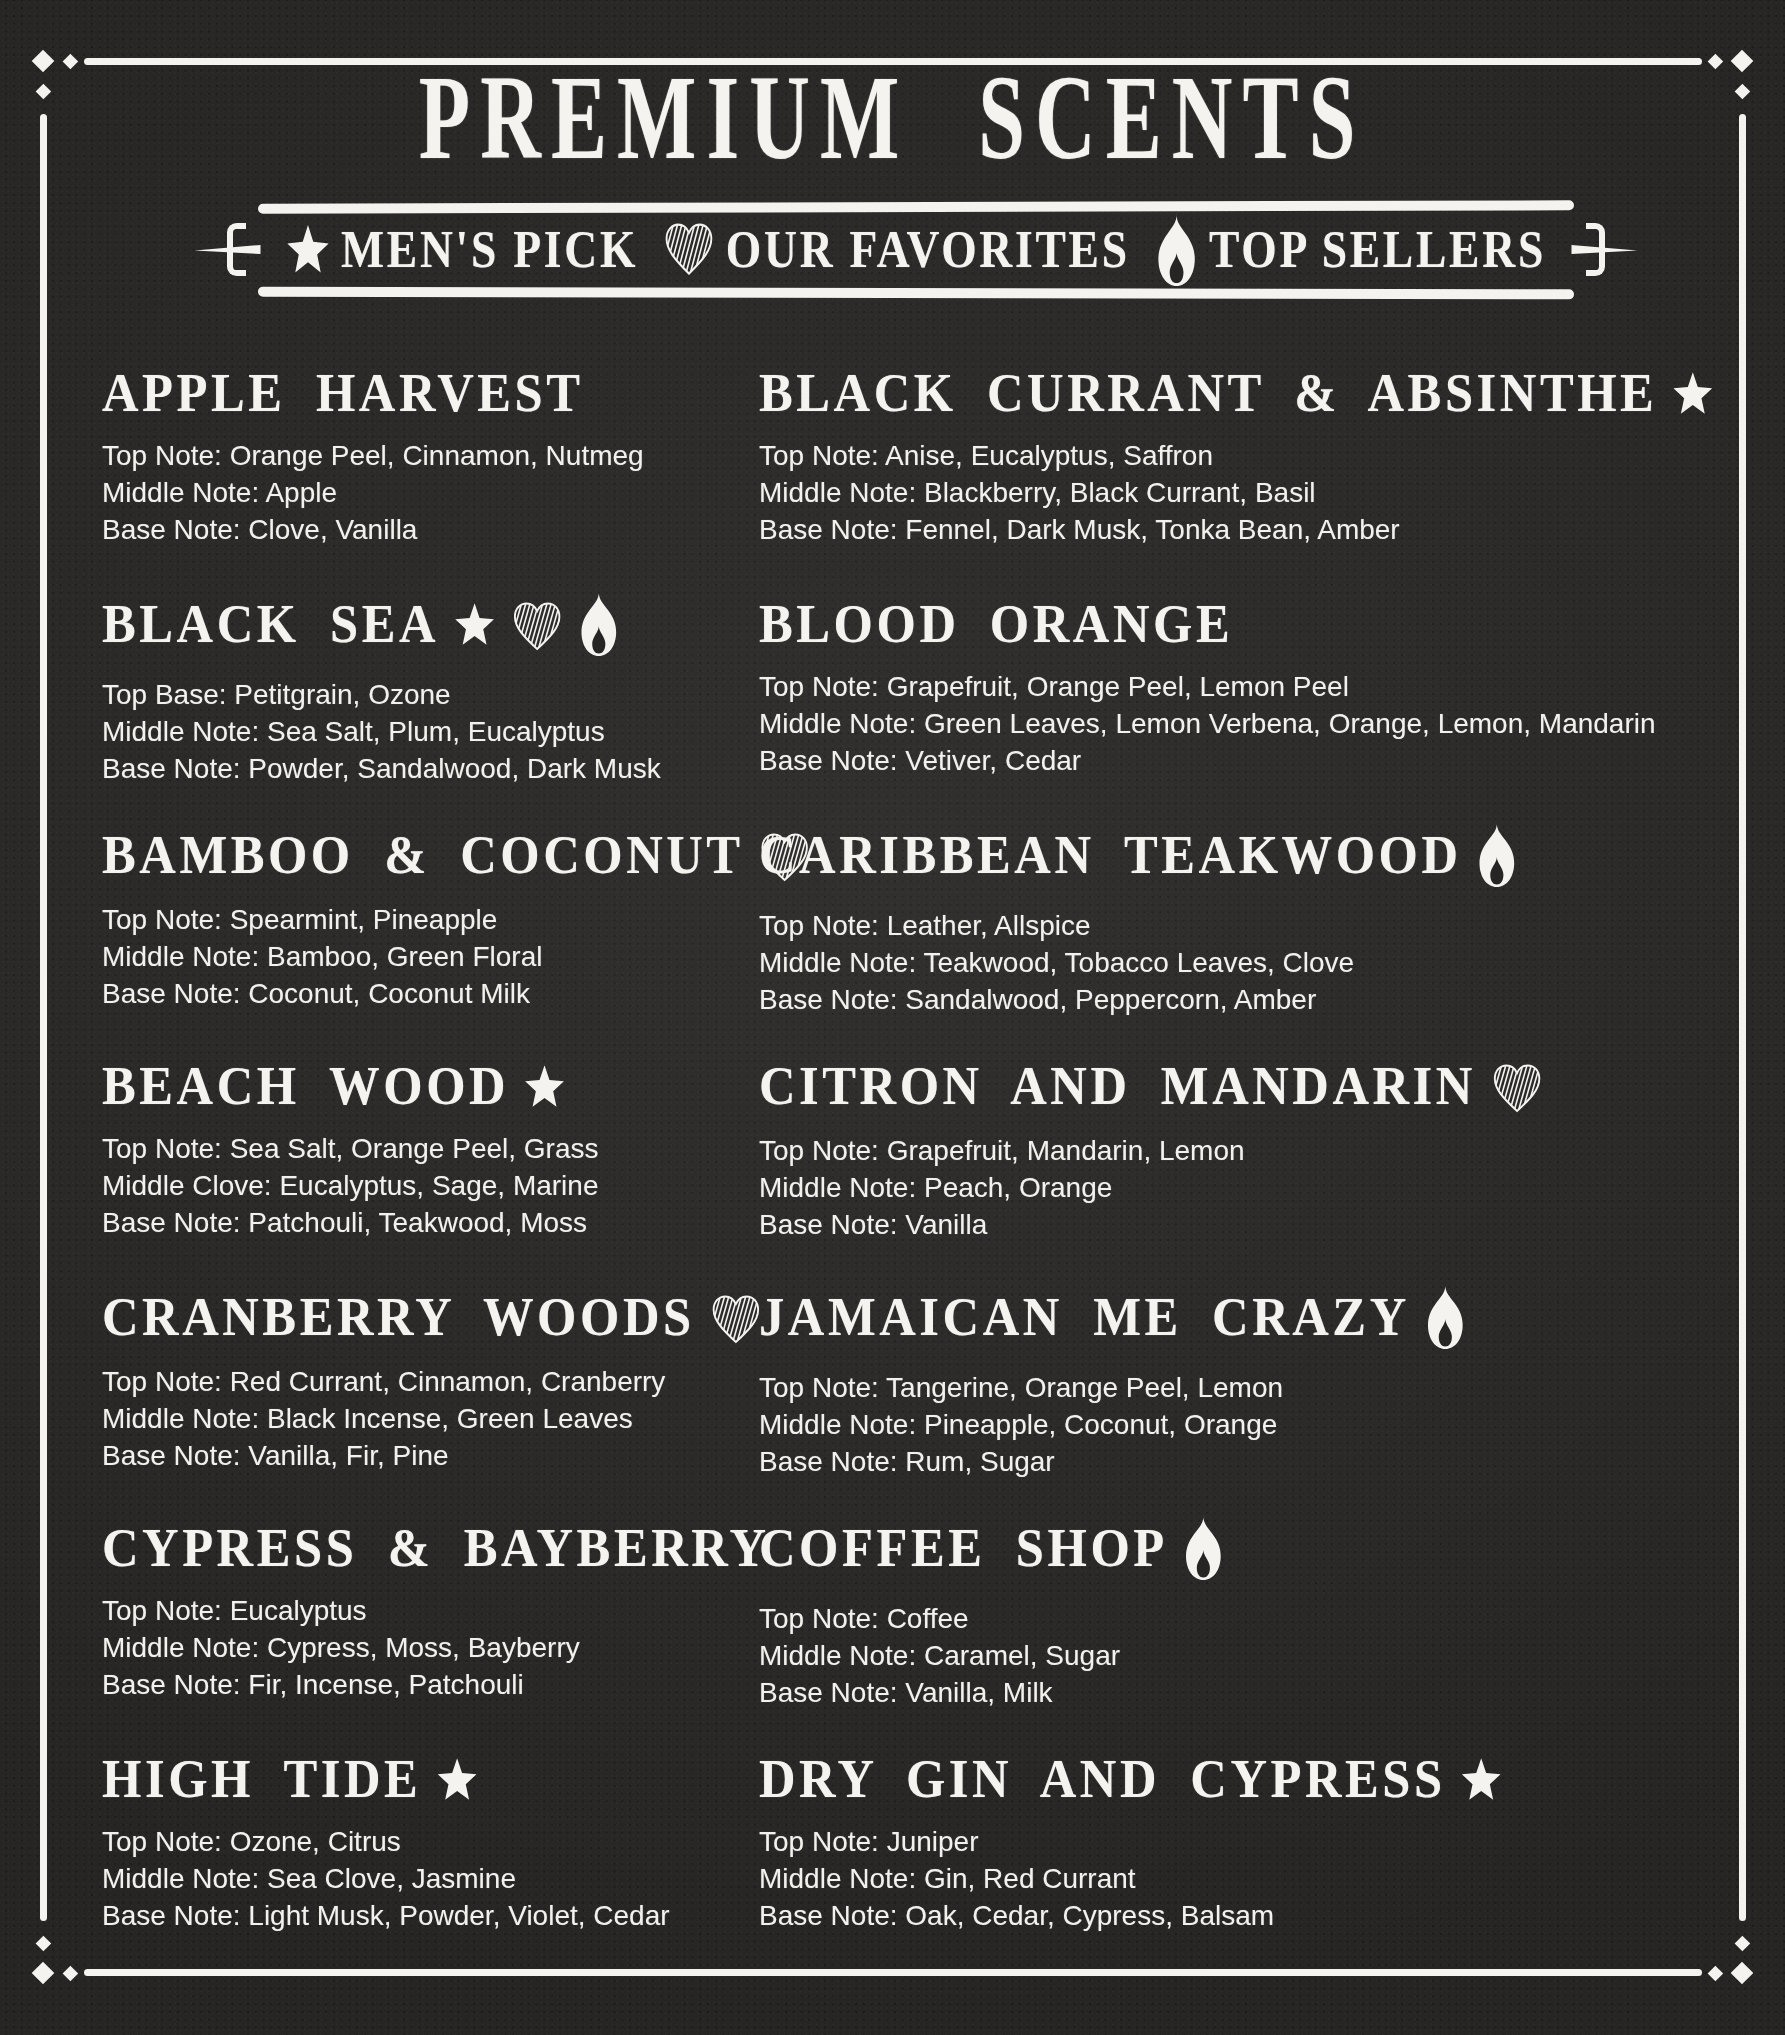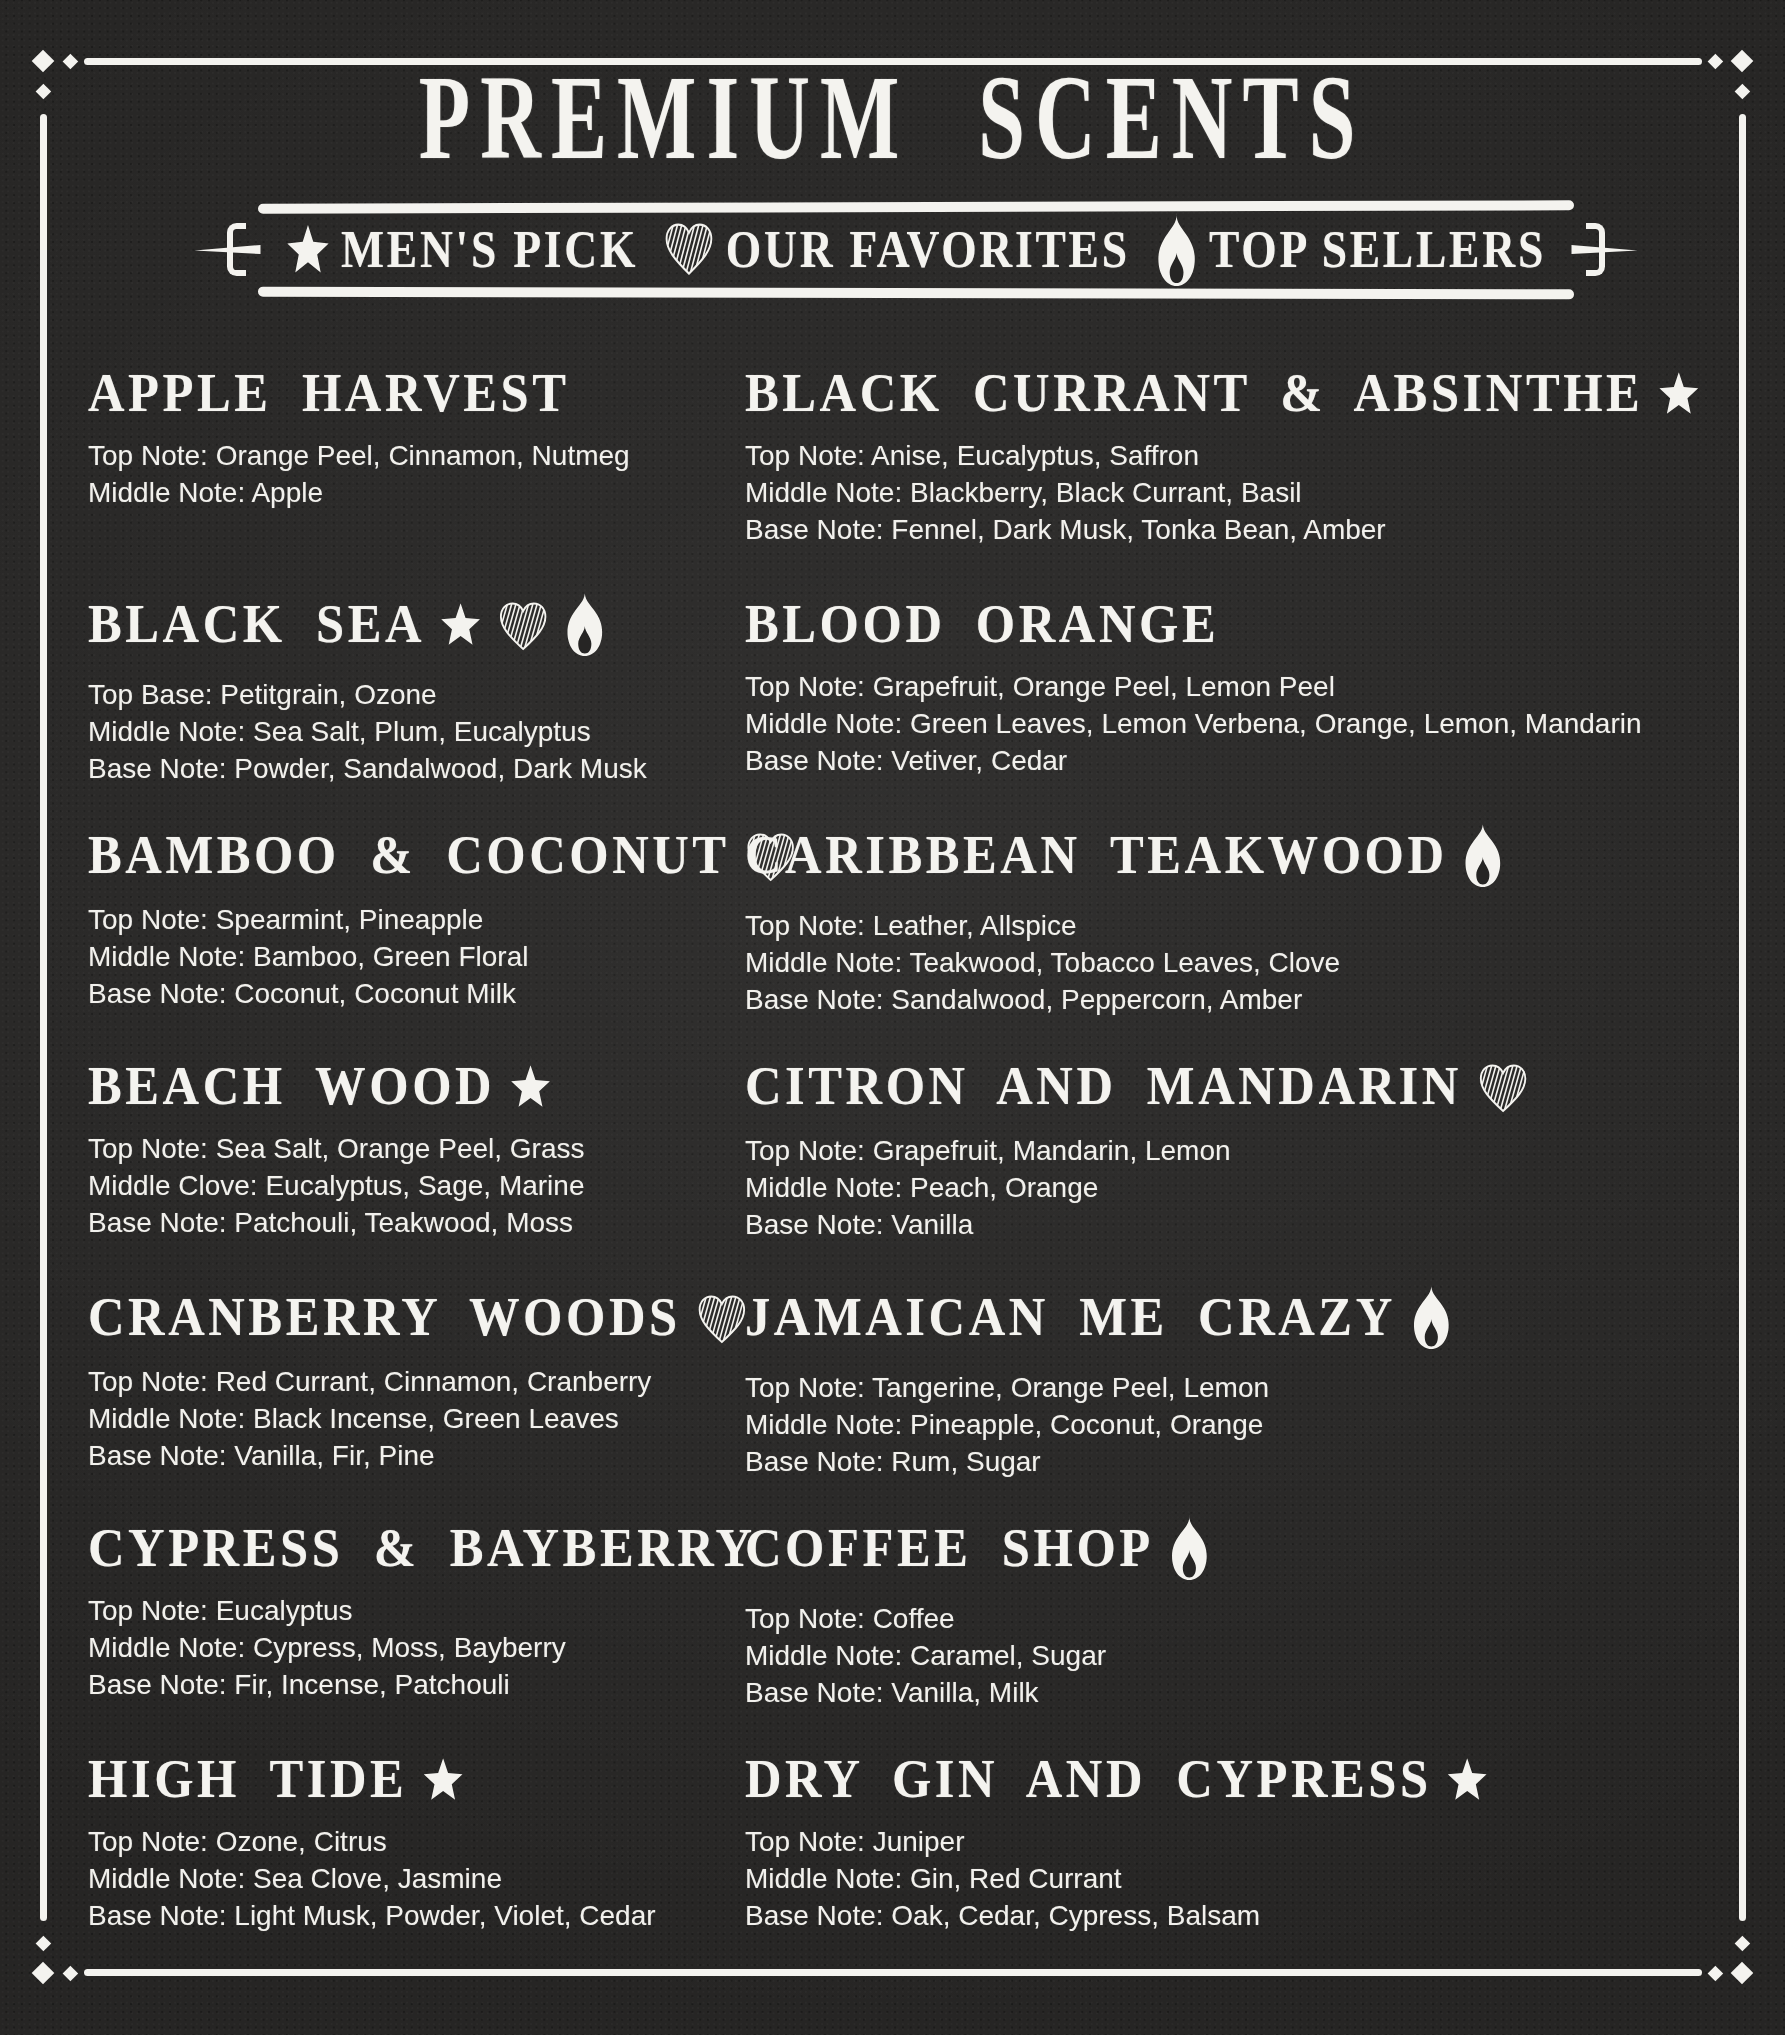--- a/index.html
+++ b/index.html
@@ -74,21 +74,21 @@
   }
   .legend-deco{display:flex;align-items:center;color:var(--chalk);}
   .legend-deco svg{width:78px;height:15.6px;}
   .legend-icon{display:flex;align-items:center;color:var(--chalk);}
   .legend-icon .ic-star{height:49px;width:52px;}
   .legend-icon .ic-heart{height:58px;width:62px;}
   .legend-icon .ic-flame{height:73px;width:52px;}
 
   
   .content{
-    position:absolute;left:88px;top:363px;right:60px;
+    position:absolute;left:102px;top:363px;right:60px;
     display:grid;grid-template-columns:657px 1fr;
   }
   .col{display:flex;flex-direction:column;}
   .scent{height:231px;}
   .scent-heading{
     font-family:"Liberation Serif","DejaVu Serif",serif;
     font-weight:700;font-size:55px;line-height:60px;
     letter-spacing:0.07em;word-spacing:0.28em;
     color:var(--chalk);
     text-shadow:0 0 1.2px rgba(244,243,239,0.4);
@@ -209,20 +209,21 @@
     </div>
   </div>
 
   <div class="content">
     <div class="col" id="col-0">
   <section class="scent">
     <h2 class="scent-heading"><span class="scent-name">APPLE HARVEST</span><span class="scent-icons"></span></h2>
     <div class="notes">
       <p class="note">Top Note: Orange Peel, Cinnamon, Nutmeg</p>
       <p class="note">Middle Note: Apple</p>
+      <p class="note">Base Note: Clove, Vanilla</p>
     </div>
   </section>
 
   <section class="scent">
     <h2 class="scent-heading"><span class="scent-name">BLACK SEA</span><span class="scent-icons"><span class="scent-icon"><svg class="ic ic-star" viewBox="0 0 100 96" aria-hidden="true">
                   <polygon points="50,0 62,33 97,36 71,58 79,93 50,73 21,93 29,58 3,36 38,33" fill="currentColor"></polygon>
                 </svg></span><span class="scent-icon"><svg class="ic ic-heart" viewBox="0 0 100 92" aria-hidden="true">
                   <defs>
                     <clipPath id="hc5">
                       <path d="M50 84 C24 62 8 46 8 28 C8 14 18 5 30 5 C39 5 46 10 50 18 C54 10 61 5 70 5 C82 5 92 14 92 28 C92 46 76 62 50 84 Z"></path>

